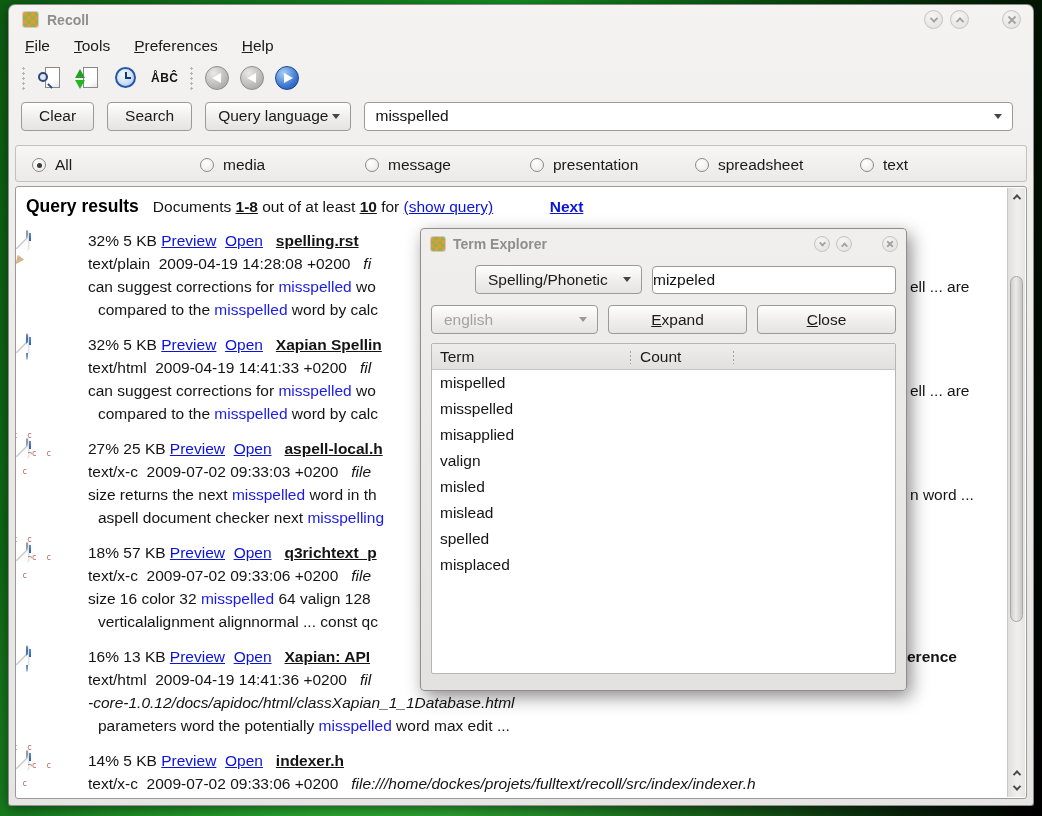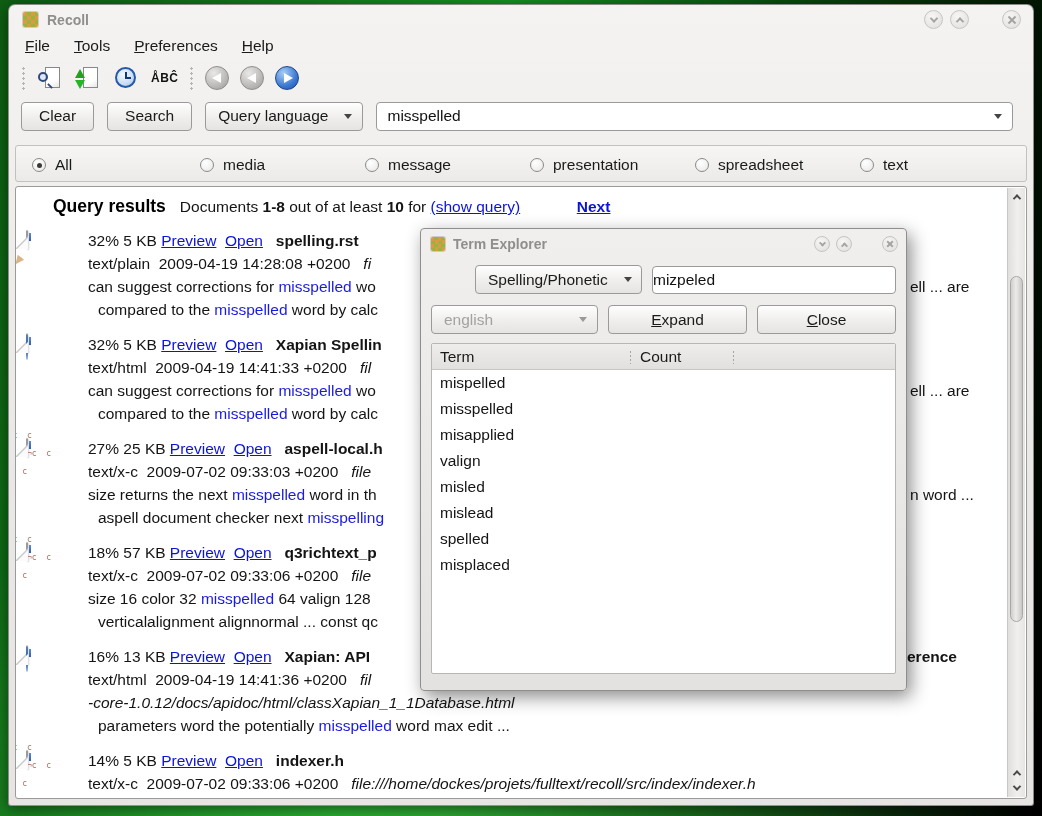--- a/index.html
+++ b/index.html
@@ -56,55 +56,55 @@
   .nav-fwd  { background:radial-gradient(circle at 35% 28%, #a9cef5, #3a76d0 62%, #1f4f9e); border:1px solid #1c4690; }
   .tri-l { width:0; height:0; border-top:5px solid transparent; border-bottom:5px solid transparent; border-right:9px solid #fdfdfd; margin-right:2px; }
   .tri-r { width:0; height:0; border-top:5px solid transparent; border-bottom:5px solid transparent; border-left:9px solid #fdfdfd; margin-left:2px; }
 
   .searchrow { position:absolute; left:0; top:96px; right:0; height:30px; display:flex; align-items:center; gap:13px; padding:0 12px; }
   .btn { height:29px; padding:0 17px; border:1px solid #9b9a98; border-radius:4px;
          background:linear-gradient(#fefefe, #efeeec 55%, #e5e4e2); font-size:15.5px; color:#1a1a1a;
          display:flex; align-items:center; justify-content:center; cursor:pointer; font-family:inherit; }
   .combo { height:29px; padding:0 10px 0 12px; border:1px solid #9b9a98; border-radius:4px;
            background:linear-gradient(#fefefe, #efeeec 55%, #e5e4e2); font-size:15.5px; color:#1a1a1a;
-           display:flex; align-items:center; gap:16px; cursor:pointer; }
+           display:flex; align-items:center; gap:4px; cursor:pointer; }
   .arr-dn { width:0; height:0; border-left:4px solid transparent; border-right:4px solid transparent; border-top:5px solid #444; }
   .query-combo { flex:1; height:29px; border:1px solid #9b9a98; border-radius:4px; background:#fff; display:flex; align-items:center; padding:0 10px; margin-right:8px; }
   .query-combo input { flex:1; border:none; outline:none; font-size:15.5px; font-family:inherit; color:#111; background:transparent; }
 
   .filterbar { position:absolute; left:6px; right:6px; top:140px; height:37px; border:1px solid #c2c1bf; border-radius:3px;
                background:linear-gradient(#f7f6f5, #eceae8); }
   .fitem { position:absolute; top:10px; display:flex; align-items:center; gap:9px; font-size:15.5px; color:#1a1a1a; cursor:pointer; }
   .radio { width:14px; height:14px; border-radius:50%; border:1px solid #8a8a88; background:radial-gradient(circle at 38% 32%, #fff, #e8e7e5); position:relative; }
   .radio.checked::after { content:""; position:absolute; left:4px; top:4px; width:5px; height:5px; border-radius:50%; background:#3a3a3a; }
 
   
   .results-frame { position:absolute; left:6px; right:6px; top:181px; bottom:6px; background:#fff;
                    border:1px solid #9b9a98; border-radius:3px; overflow:hidden; }
   .results-header { padding:9px 0 0 10px; display:flex; align-items:baseline; gap:14px; }
-  .rtitle { font-size:17.5px; font-weight:bold; color:#000;margin-left:27px; }
+  .rtitle { font-size:17.5px; font-weight:bold; color:#000; }
   .rsummary { font-size:15.5px; color:#141414; white-space:pre; }
   .rows { padding:12px 0 0 10px; }
   .row { display:flex; min-height:104px; position:relative; }
   .ricon { flex:0 0 62px; padding-top:2px; }
   .page { width:45px; height:54px; background:linear-gradient(155deg, #ffffff 55%, #e9e9e9); border:1px solid #9a9a9a; border-radius:1px; position:relative; box-shadow:1px 1px 2px rgba(0,0,0,.18); }
   .page::before { content:""; position:absolute; right:-1px; bottom:-1px; width:0; height:0; border-style:solid; border-width:0 0 13px 13px; border-color:transparent transparent #c9c9c9 transparent; }
   .page::after  { content:""; position:absolute; right:-1px; bottom:-1px; width:0; height:0; border-style:solid; border-width:0 0 11px 11px; border-color:transparent transparent #fbfbfb transparent; }
   .pbar { position:absolute; top:2px; left:2px; right:2px; height:8px; background:linear-gradient(#5a8cda, #2f5fae); color:#fff; font-size:6px; line-height:8px; font-weight:bold; padding-left:2px; font-family:"DejaVu Sans Mono", monospace; overflow:hidden; }
   .glyphwrap { position:absolute; left:0; top:10px; right:0; bottom:4px; display:flex; align-items:center; justify-content:center; }
   .pencil { width:9px; height:30px; background:linear-gradient(90deg,#f8cd78,#ef9a33 60%,#d97c1e); border-radius:3px 3px 0 0; transform:rotate(38deg); position:relative; }
   .pencil::after { content:""; position:absolute; bottom:-9px; left:0; border-left:4.5px solid transparent; border-right:4.5px solid transparent; border-top:9px solid #d8b488; }
   .globe { width:27px; height:27px; border-radius:50%; background:radial-gradient(circle at 35% 32%, #dcecff, #66a4e2 55%, #2f6db8); border:1px solid #3a70ae; position:relative; overflow:hidden; }
   .globe::before { content:""; position:absolute; left:4px; top:6px; width:12px; height:9px; border-radius:50% 60% 55% 45%; background:rgba(255,255,255,.75); }
   .globe::after { content:""; position:absolute; right:3px; bottom:4px; width:8px; height:7px; border-radius:50%; background:rgba(235,243,255,.7); }
   .srcmarks::before { content:"c c  c\A  c  c\Ac c  c\A c   c"; white-space:pre; font-family:"DejaVu Sans Mono", monospace; font-size:8px; line-height:9px; color:#b4685a; }
   .rlines { flex:1; }
   .rline { font-size:15.5px; line-height:23px; color:#141414; white-space:pre; }
   .rline.ind { padding-left:10px; }
-  .b { font-weight:bold; }
+  .b { font-weight:bold;text-decoration:underline; }
   .i { font-style:italic; }
   .hl { color:#1a1ae6; }
   .lnk { color:#0a14d8; text-decoration:underline; cursor:pointer; }
   .lnkb { color:#0a14d8; text-decoration:underline; font-weight:bold; cursor:pointer;padding-left:48px; }
   .frag { position:absolute; left:884px; font-size:15.5px; line-height:23px; white-space:pre; color:#141414; }
   .frag.l3 { top:46px; }
   .frag.l1 { top:0; left:881px; font-weight:bold; }
 
   .vscroll { position:absolute; top:1px; right:1px; bottom:1px; width:18px; background:linear-gradient(to right, #e0dfdd, #f0efed 55%, #e6e5e3); border-left:1px solid #c8c7c5; }
   .sb-btn { position:absolute; left:1px; right:1px; height:14px; display:flex; align-items:center; justify-content:center; cursor:pointer; }

